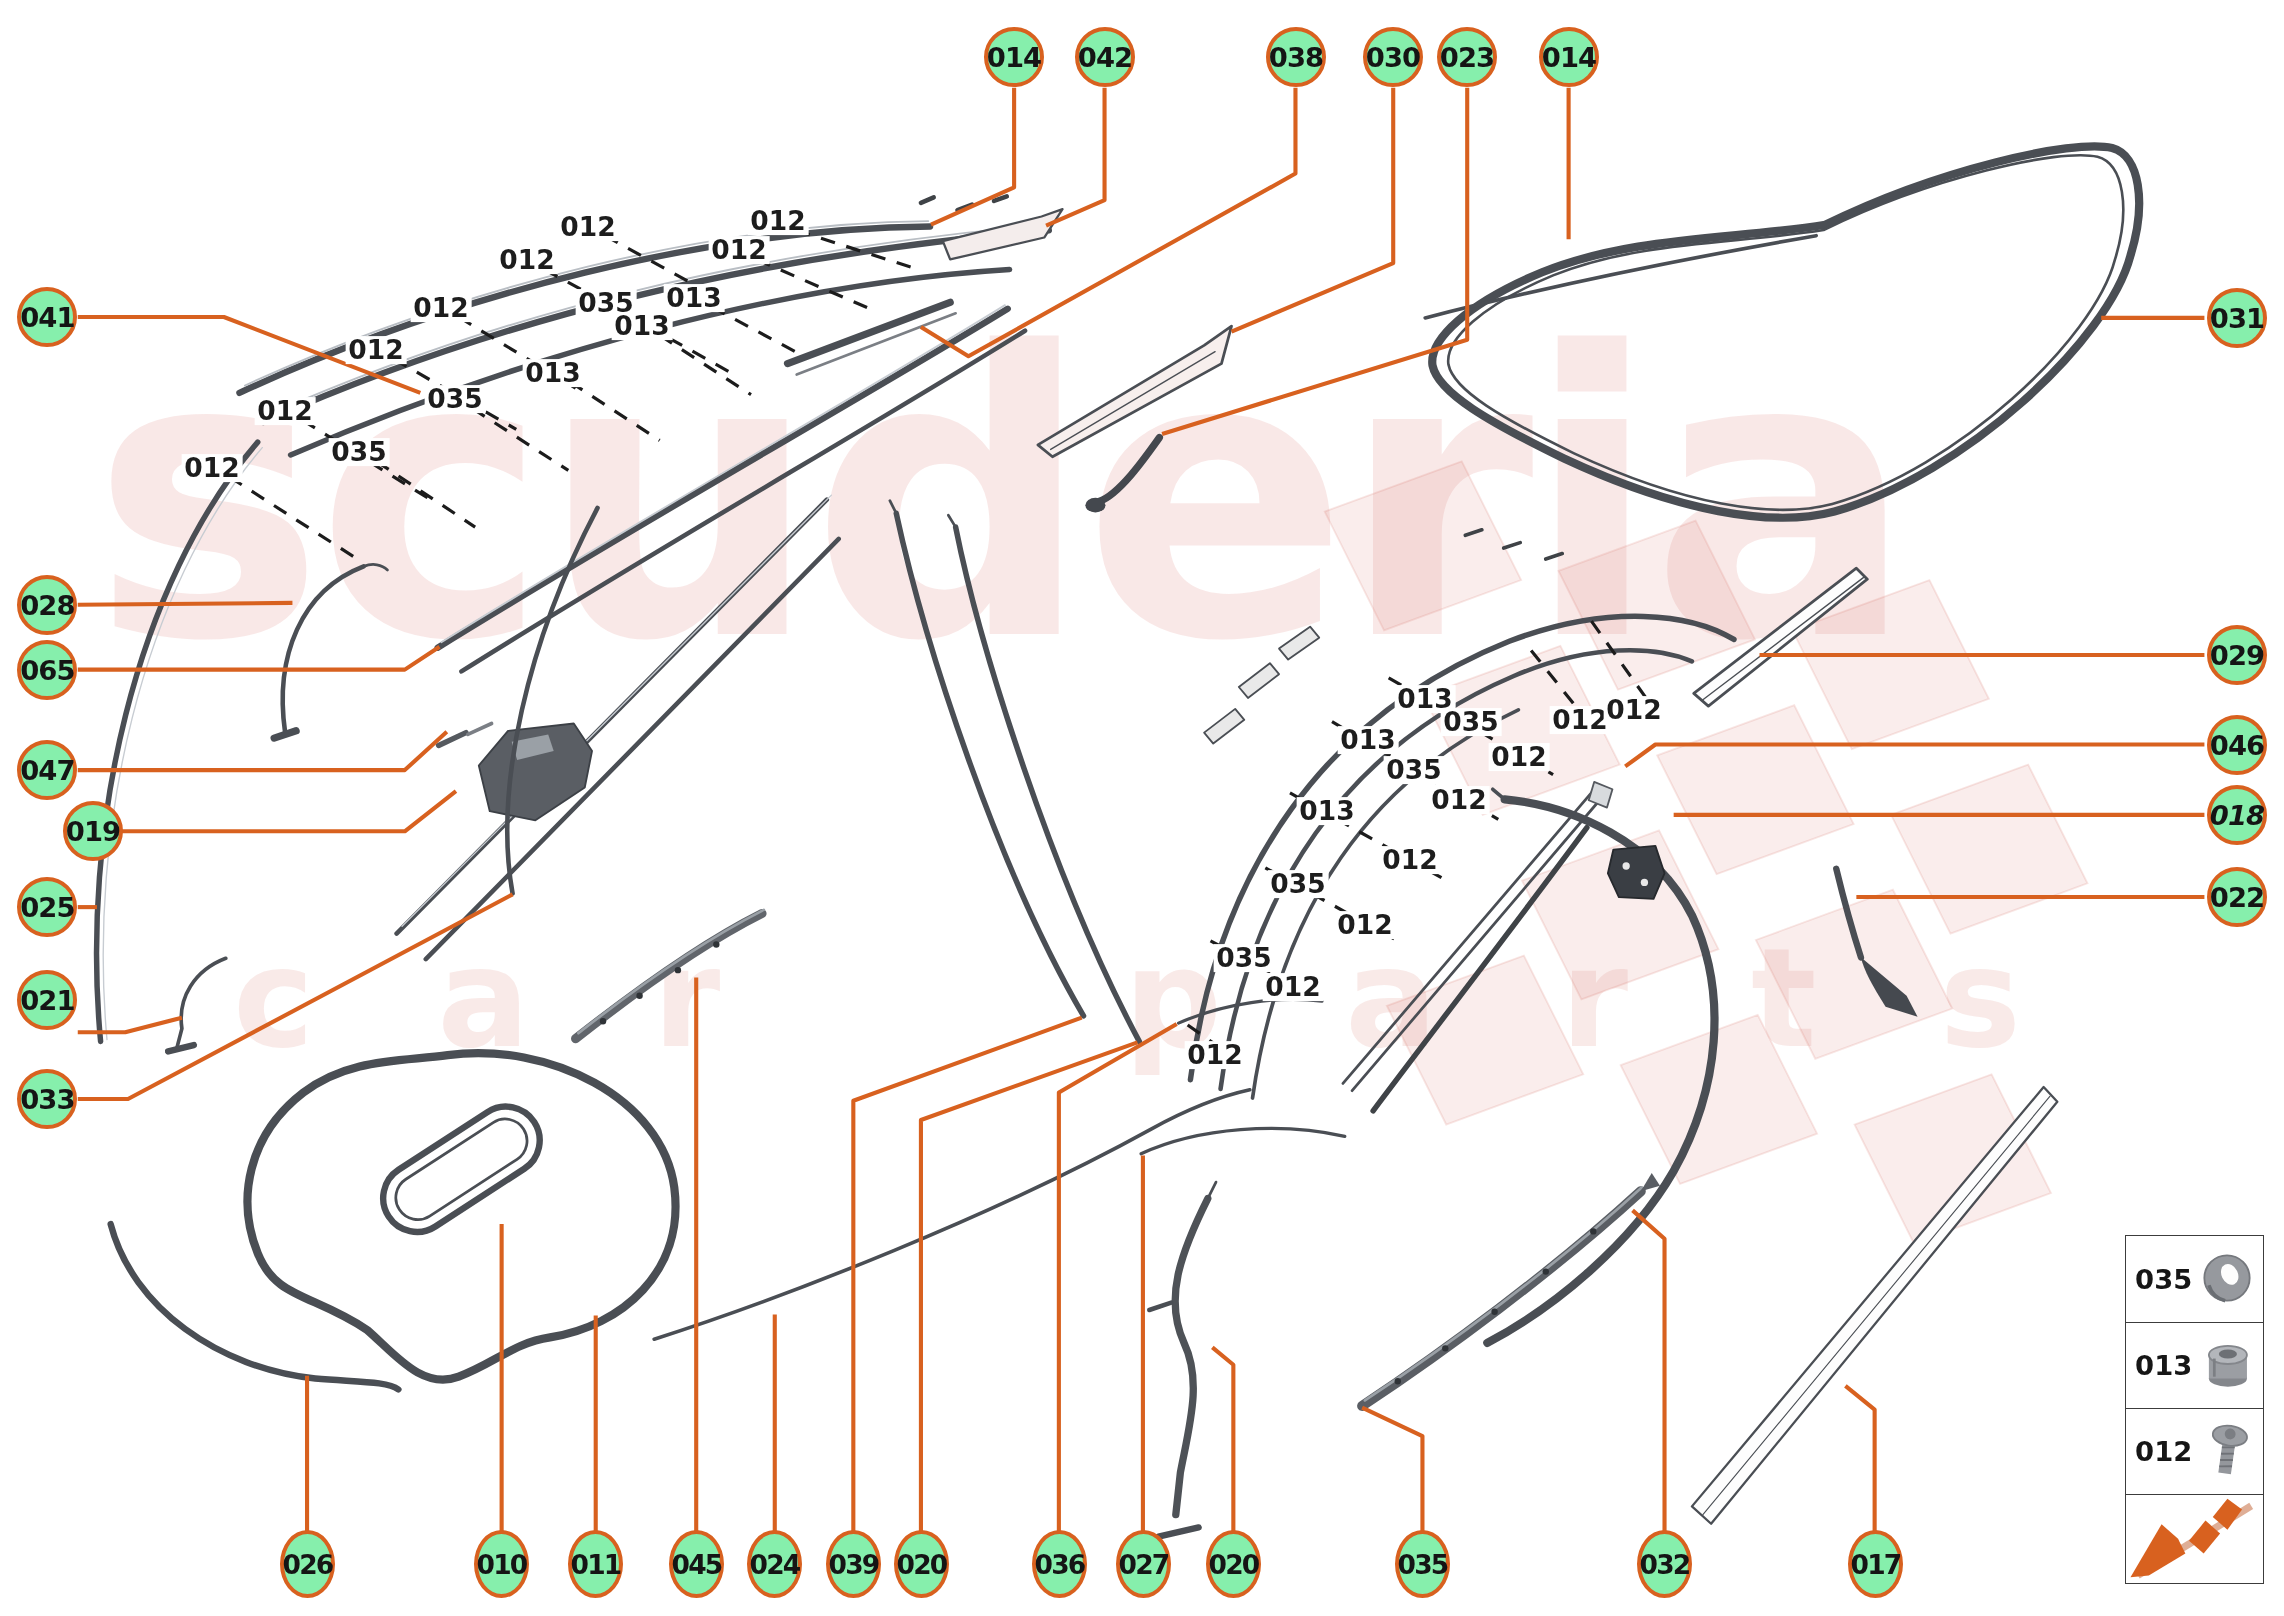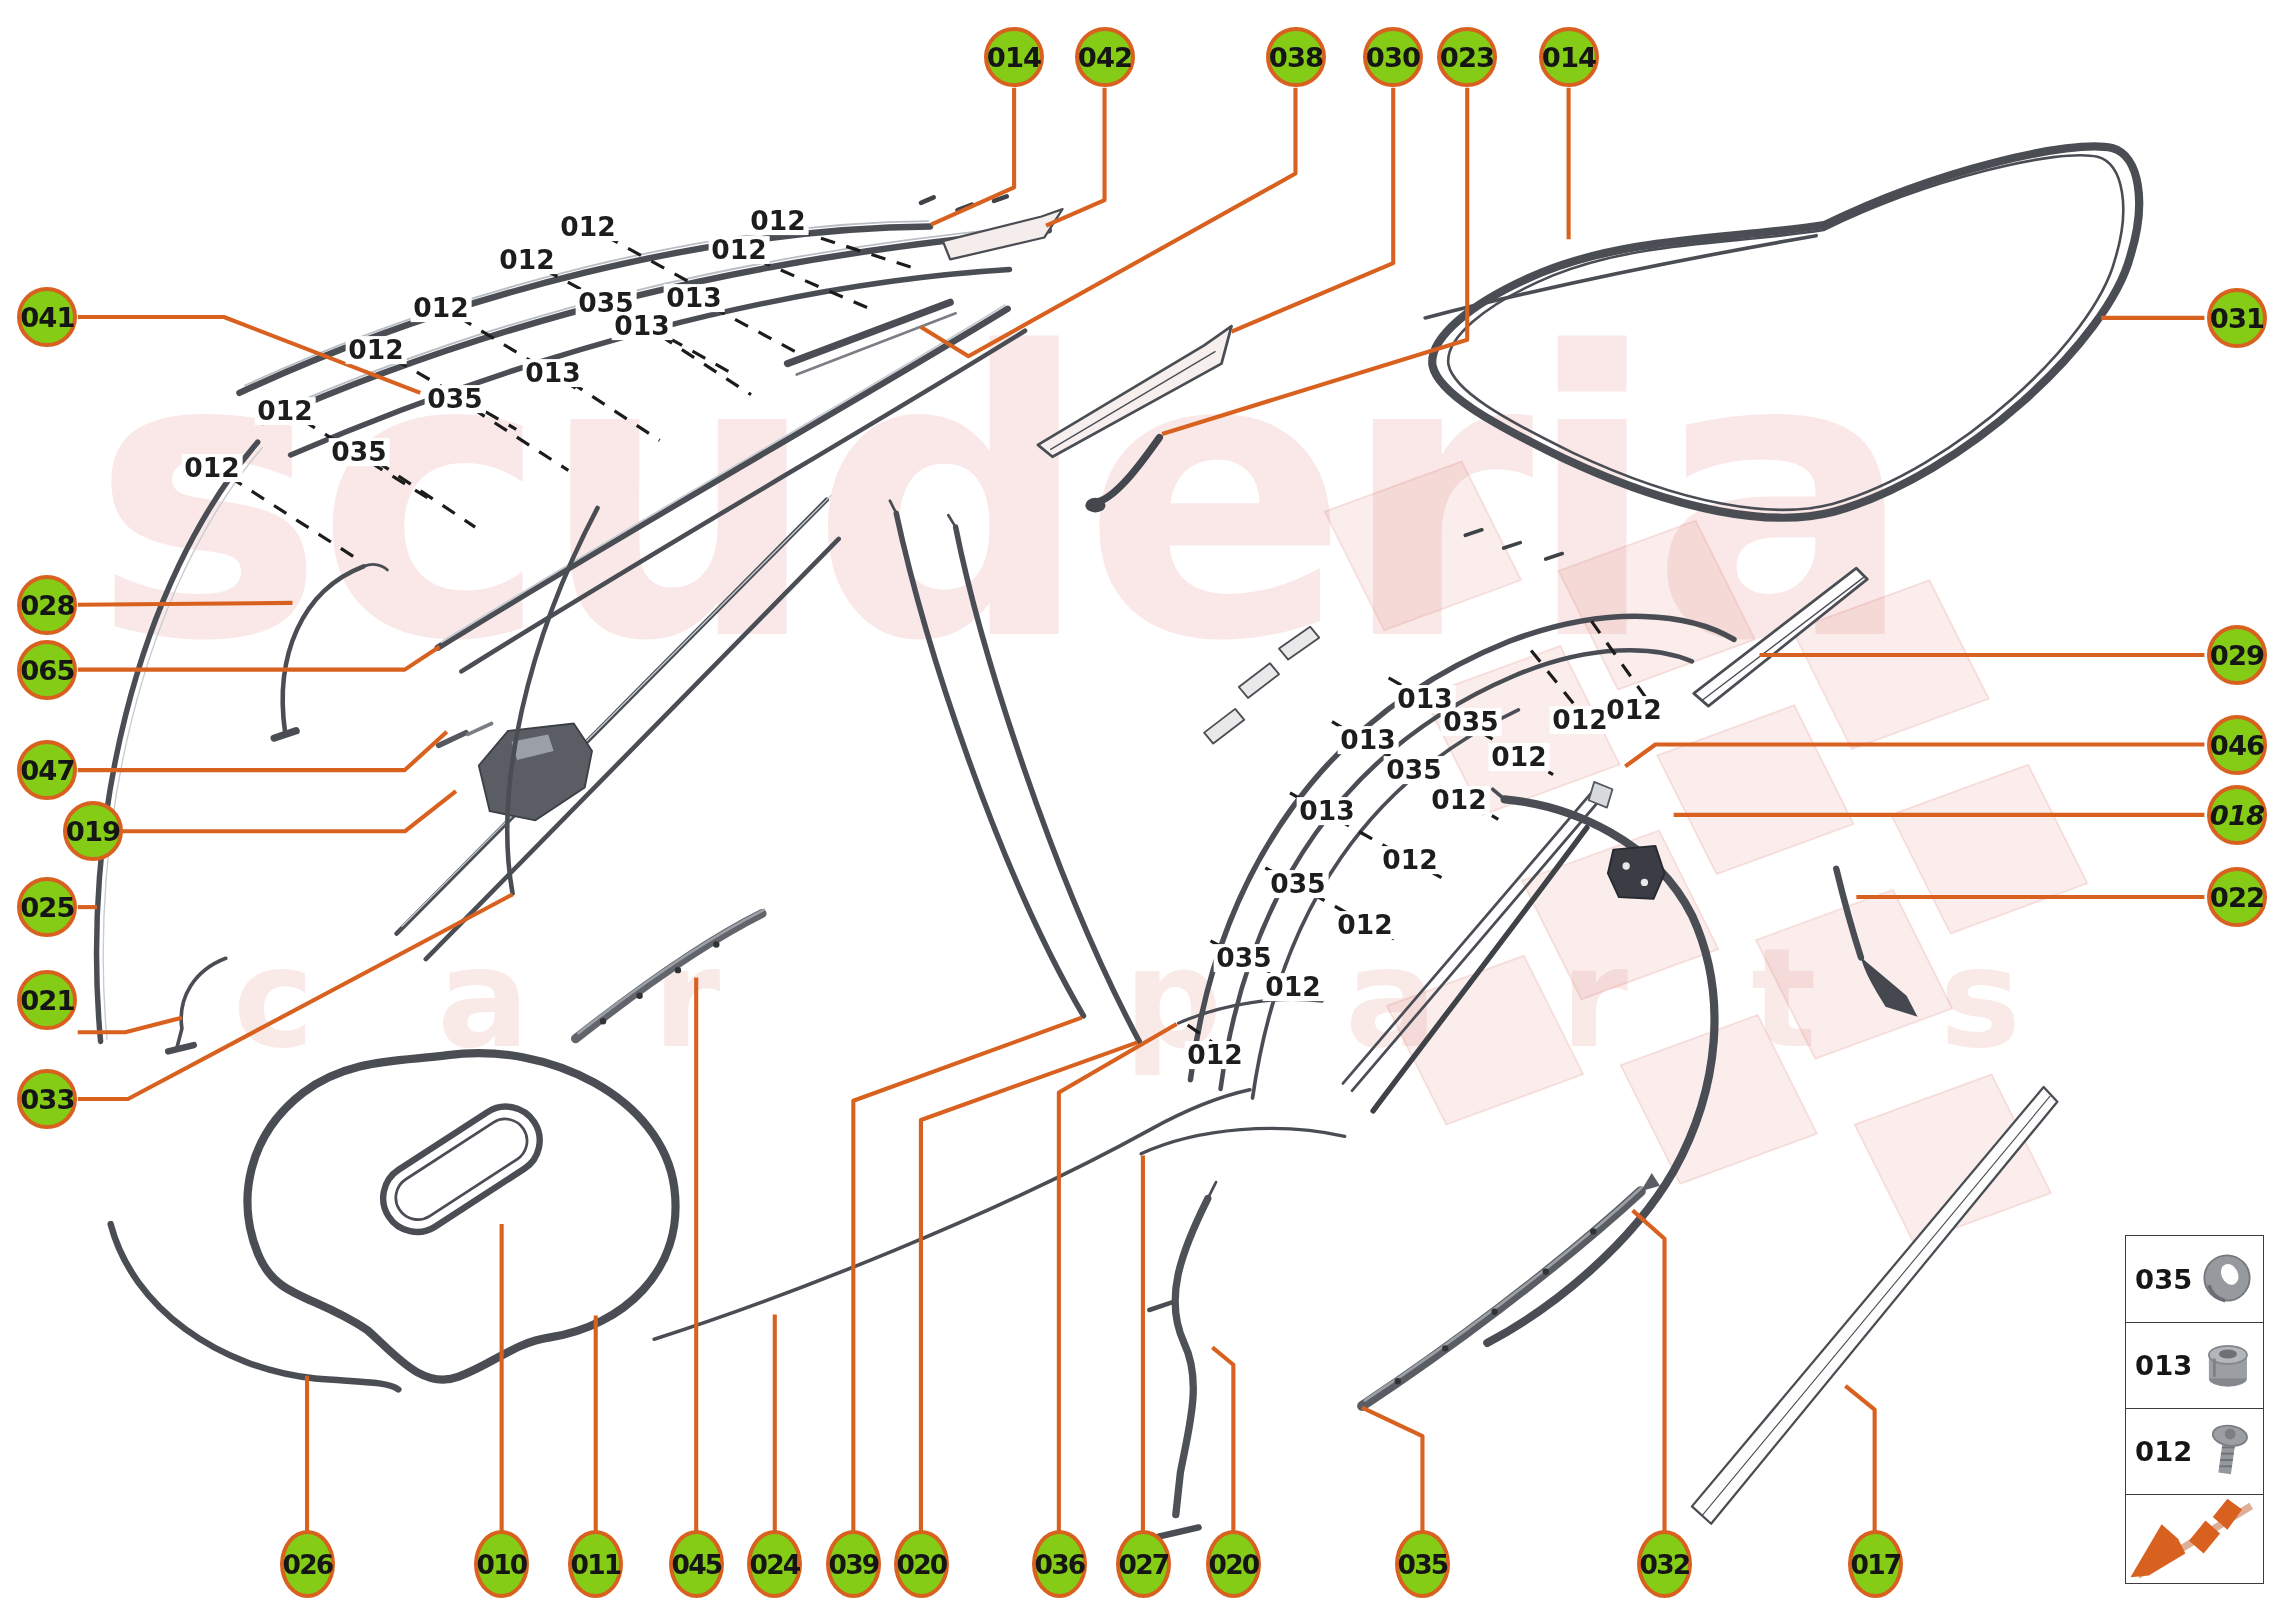--- a/index.html
+++ b/index.html
@@ -6,21 +6,21 @@
   .stage{position:relative;width:2284px;height:1616px;overflow:hidden;background:#fff;
          font-family:"DejaVu Sans","Liberation Sans",sans-serif;}
   
   .wm-big{position:absolute;left:91px;top:302px;font-size:393px;font-weight:700;
           letter-spacing:-9.1px;color:rgba(214,104,92,0.15);white-space:nowrap;line-height:1;}
   .wm-small{position:absolute;left:233px;top:930px;font-size:137px;font-weight:600;
           letter-spacing:123px;word-spacing:110px;color:rgba(214,104,92,0.14);white-space:nowrap;line-height:1;}
   svg.flag,svg.parts,svg.lines{position:absolute;left:0;top:0;}
   
   .bubble{position:absolute;box-sizing:border-box;border:4.6px solid var(--accent);
-          border-radius:50%;background:#84cc16;display:flex;align-items:center;justify-content:center;
+          border-radius:50%;background:#86efac;display:flex;align-items:center;justify-content:center;
           font-weight:700;color:#151515;z-index:30;}
   .bubble.round{width:60px;height:60px;font-size:27.4px;letter-spacing:-0.9px;}
   .bubble.oval{width:55px;height:68px;font-size:26.5px;letter-spacing:-1.8px;}
   
   .plabel{position:absolute;transform:translate(-50%,-50%);font-size:26.5px;font-weight:700;
           color:#1d1d1d;background:#fff;padding:0 2.7px;line-height:1.05;z-index:20;white-space:nowrap;}
   
   .legend{position:absolute;left:2125px;top:1235px;width:139px;border:1.8px solid #3c3c3c;
           background:#fff;z-index:25;box-sizing:border-box;}
   .lrow{height:86px;display:flex;align-items:center;justify-content:space-between;

